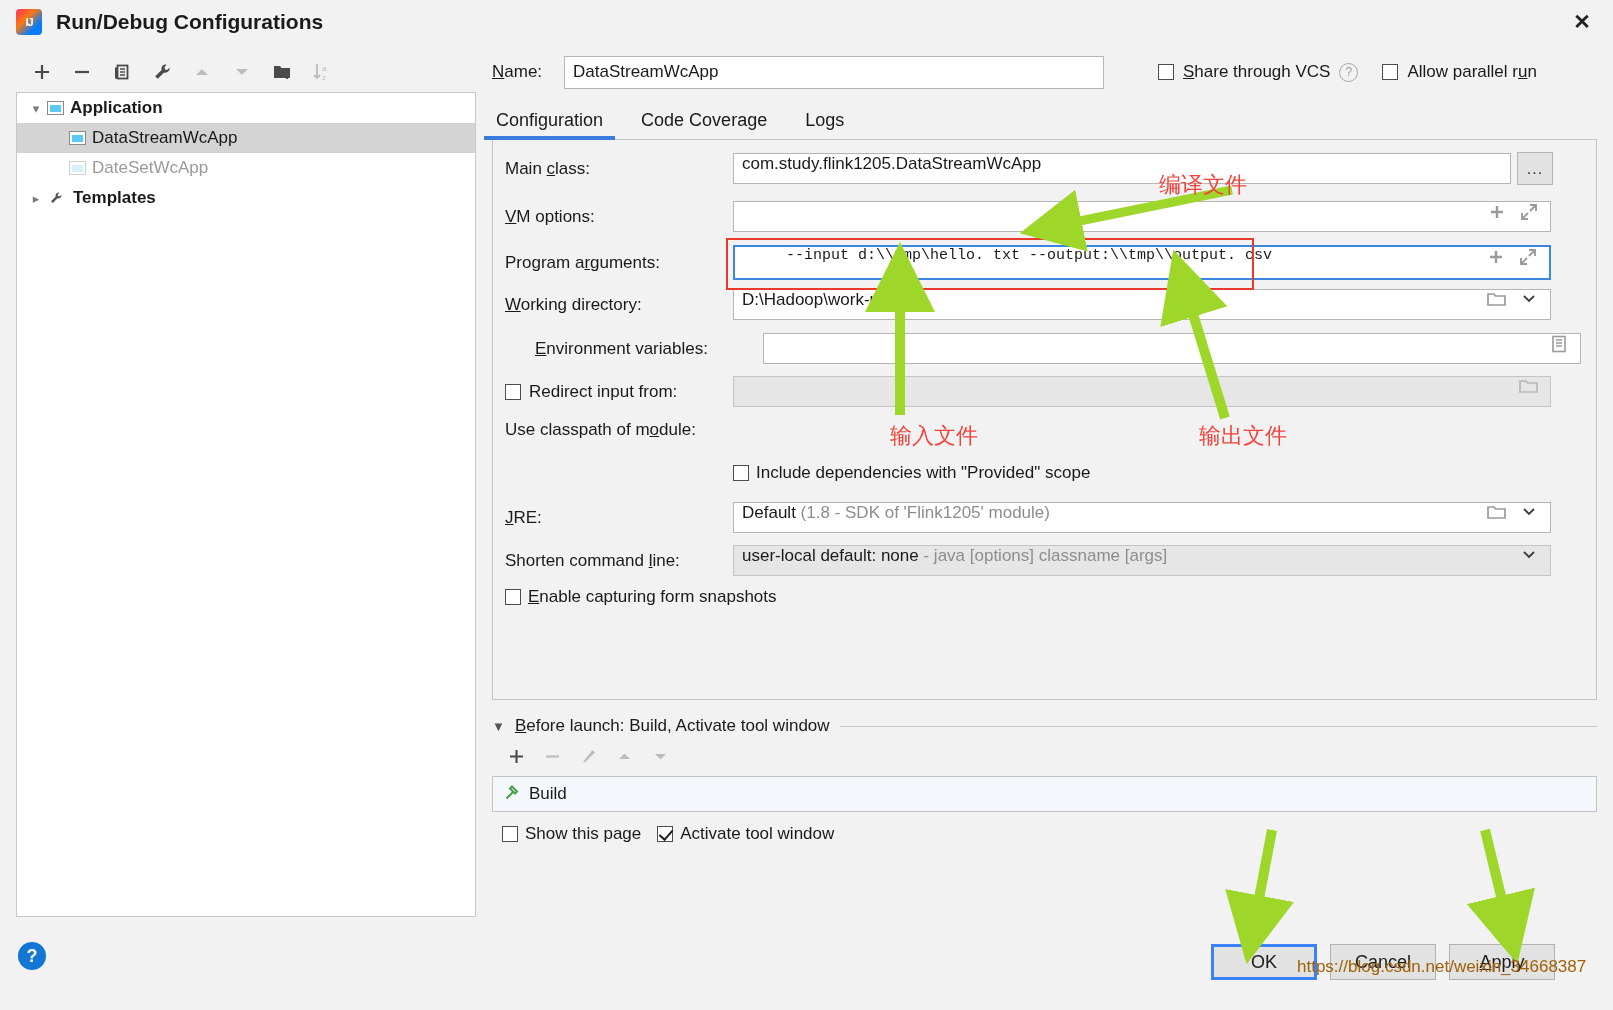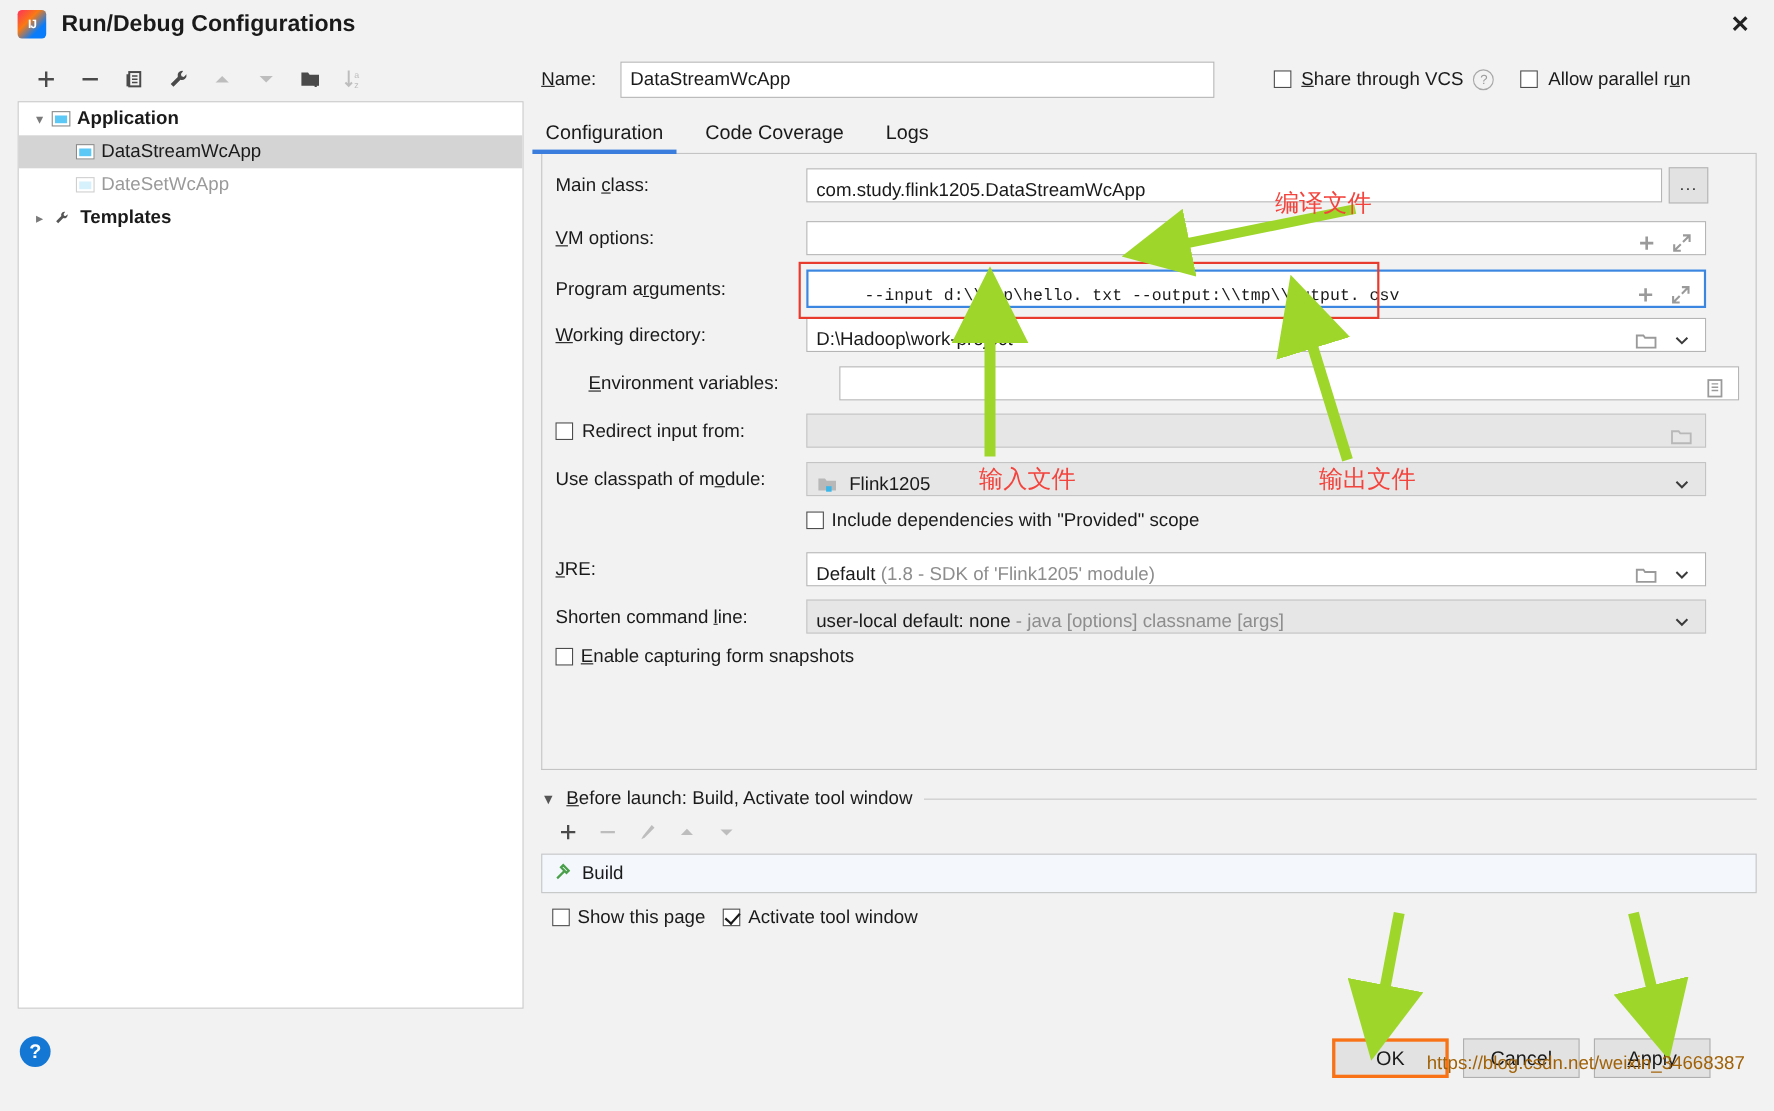--- a/index.html
+++ b/index.html
@@ -122,21 +122,21 @@
   
   #config-card {
     width:1105px; height:560px; border:1px solid #c4c4c4; border-top:none;
     background:#f2f2f2; position:relative;
   }
 
   .frow { display:flex; align-items:center; position:absolute; left:12px; }
   .flabel { width:228px; font-size:17px; flex:none; }
   .fin {
     height:31px; border:1px solid #b5b5b5; background:#fff;
-    display:flex; align-items:flex-end; padding:0 8px;
+    display:flex; align-items:flex-start; padding:0 8px;
     font-size:17px; color:#1a1a1a;
   }
   .fin.ro { background:#e6e6e6; border-color:#c4c4c4; }
   .fin.focused { border:2px solid #3b86e0; }
   .mono { font-family:"Liberation Mono", monospace; font-size:15px;margin-left:43px; }
   .grey { color:#8d8d8d; }
 
   .btn-sq {
     width:36px; height:33px; border:1px solid #b5b5b5; background:#e2e2e2;
     display:flex; align-items:center; justify-content:center; cursor:pointer;
@@ -171,21 +171,21 @@
     width:28px; height:28px; border-radius:50%; background:#1477d4;
     color:#fff; font-size:18px; font-weight:bold;
     display:flex; align-items:center; justify-content:center; cursor:pointer;
   }
   .dbtn {
     position:absolute; top:18px; height:36px; width:106px;
     border:1px solid #b0b0b0; background:#e2e2e2;
     display:flex; align-items:center; justify-content:center;
     font-size:18px; cursor:pointer;
   }
-  .dbtn.default { border:3px solid #f97316; background:#e2e2e2; }
+  .dbtn.default { border:3px solid #3b82f6; background:#e2e2e2; }
 
   .u { text-decoration:underline; }
 
   
   #annots { position:absolute; inset:0; pointer-events:none; z-index:20; }
   .cn {
     position:absolute; color:#f4433c; font-size:22px;
     font-family:"DejaVu Sans", sans-serif; white-space:nowrap;
   }
   #watermark {
@@ -393,34 +393,20 @@
         <span class="ic">
           <svg width="22" height="18" viewBox="0 0 22 18">
             <path d="M2 4h6l1.5 2H19v9H2z" fill="none" stroke="#b8b8b8" stroke-width="1.7"></path>
           </svg>
         </span>
       </div>
     </div>
 
     <div class="frow" style="top:280px; width:1080px;">
       <div class="flabel">Use classpath of m<span class="u">o</span>dule:</div>
-      <div class="fin ro" style="width:818px; gap:8px;">
-        <span class="ic" style="width:22px">
-          <svg width="20" height="17" viewBox="0 0 20 17">
-            <path d="M1 2h6l1.5 2H17v9H1z" fill="#b8b8b8"></path>
-            <rect x="8" y="9" width="5" height="5" fill="#3ab6e8"></rect>
-          </svg>
-        </span>
-        <span style="flex:1">Flink1205</span>
-        <span class="ic">
-          <svg width="18" height="18" viewBox="0 0 18 18">
-              <path d="M4 6l5 5 5-5" stroke="#3b3b3b" stroke-width="1.8" fill="none"></path>
-            </svg>
-        </span>
-      </div>
     </div>
 
     <div class="frow" style="top:323px;">
       <div style="width:228px;"></div>
       <label class="cbx-lbl">
         <span class="cbx"></span>
         <span>Include dependencies with "Provided" scope</span>
       </label>
     </div>
 

